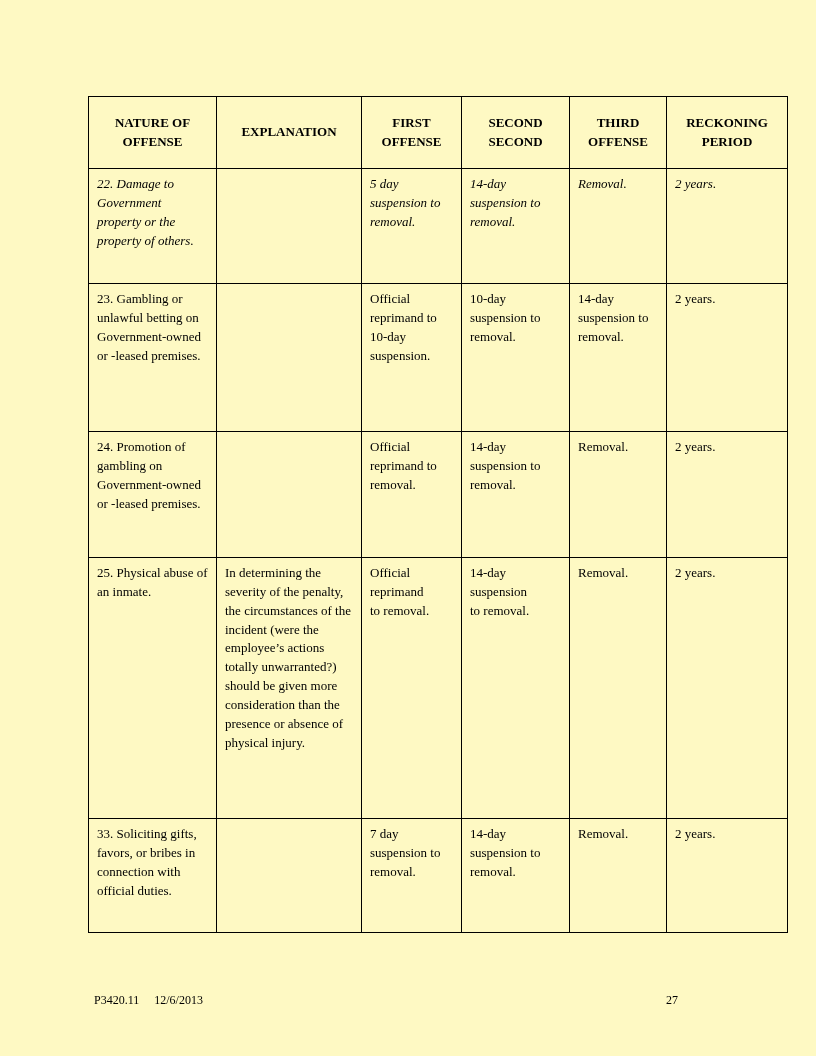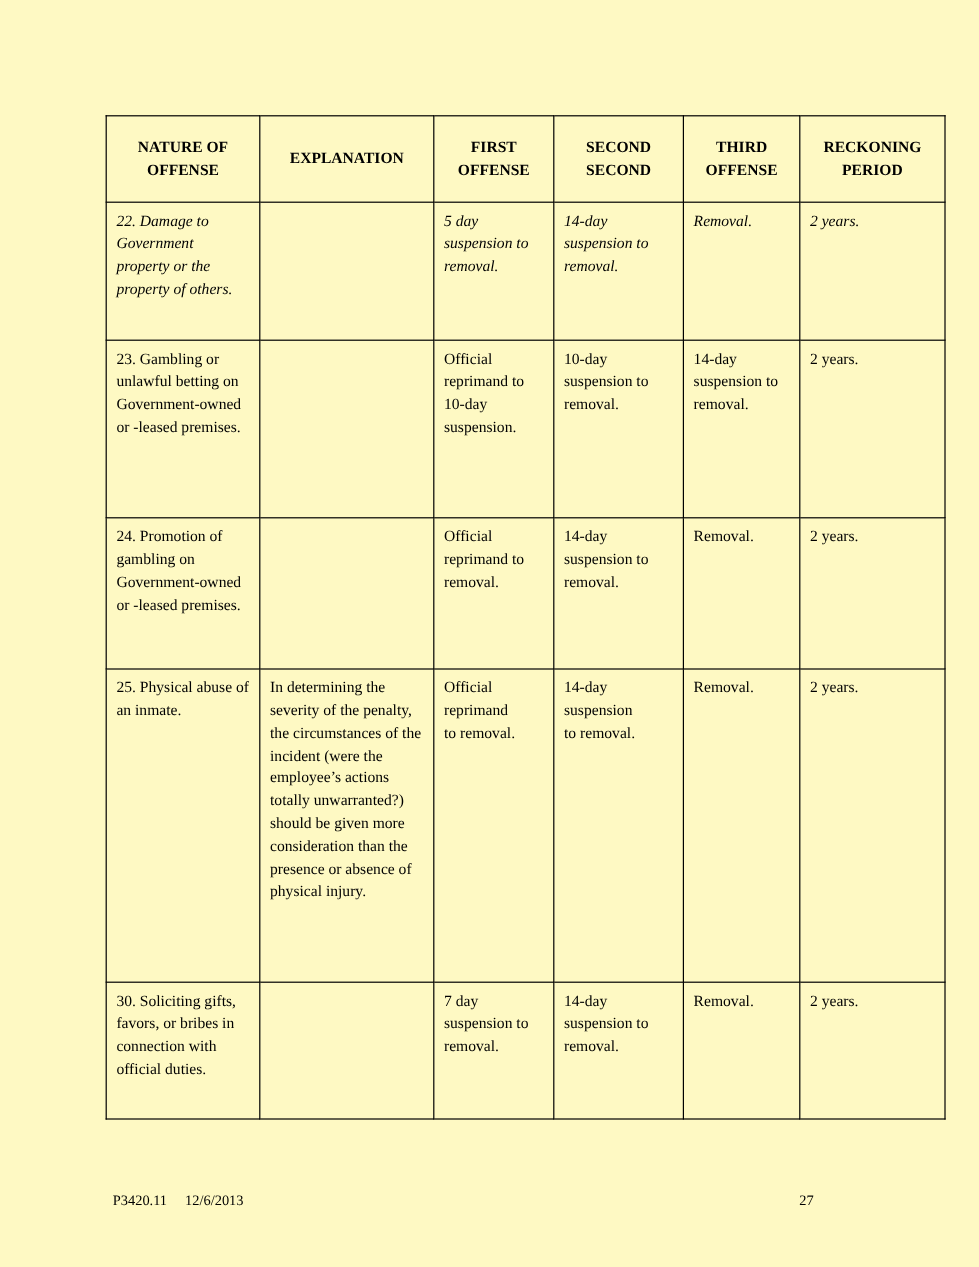--- a/index.html
+++ b/index.html
@@ -135,21 +135,21 @@
           <td>25. Physical abuse of an inmate.</td>
           <td>In determining the severity of the penalty, the circumstances of the incident (were the employee’s actions totally unwarranted?) should be given more consideration than the presence or absence of physical injury.</td>
           <td>Official reprimand
 to removal.</td>
           <td>14-day suspension
 to removal.</td>
           <td>Removal.</td>
           <td>2 years.</td>
         </tr>
         <tr>
-          <td>30. Soliciting gifts, favors, or bribes in connection with official duties.</td>
+          <td>33. Soliciting gifts, favors, or bribes in connection with official duties.</td>
           <td></td>
           <td>7 day suspension to removal.</td>
           <td>14-day suspension to removal.</td>
           <td>Removal.</td>
           <td>2 years.</td>
         </tr>
       </tbody>
   </table>
 
   <div class="footer">

